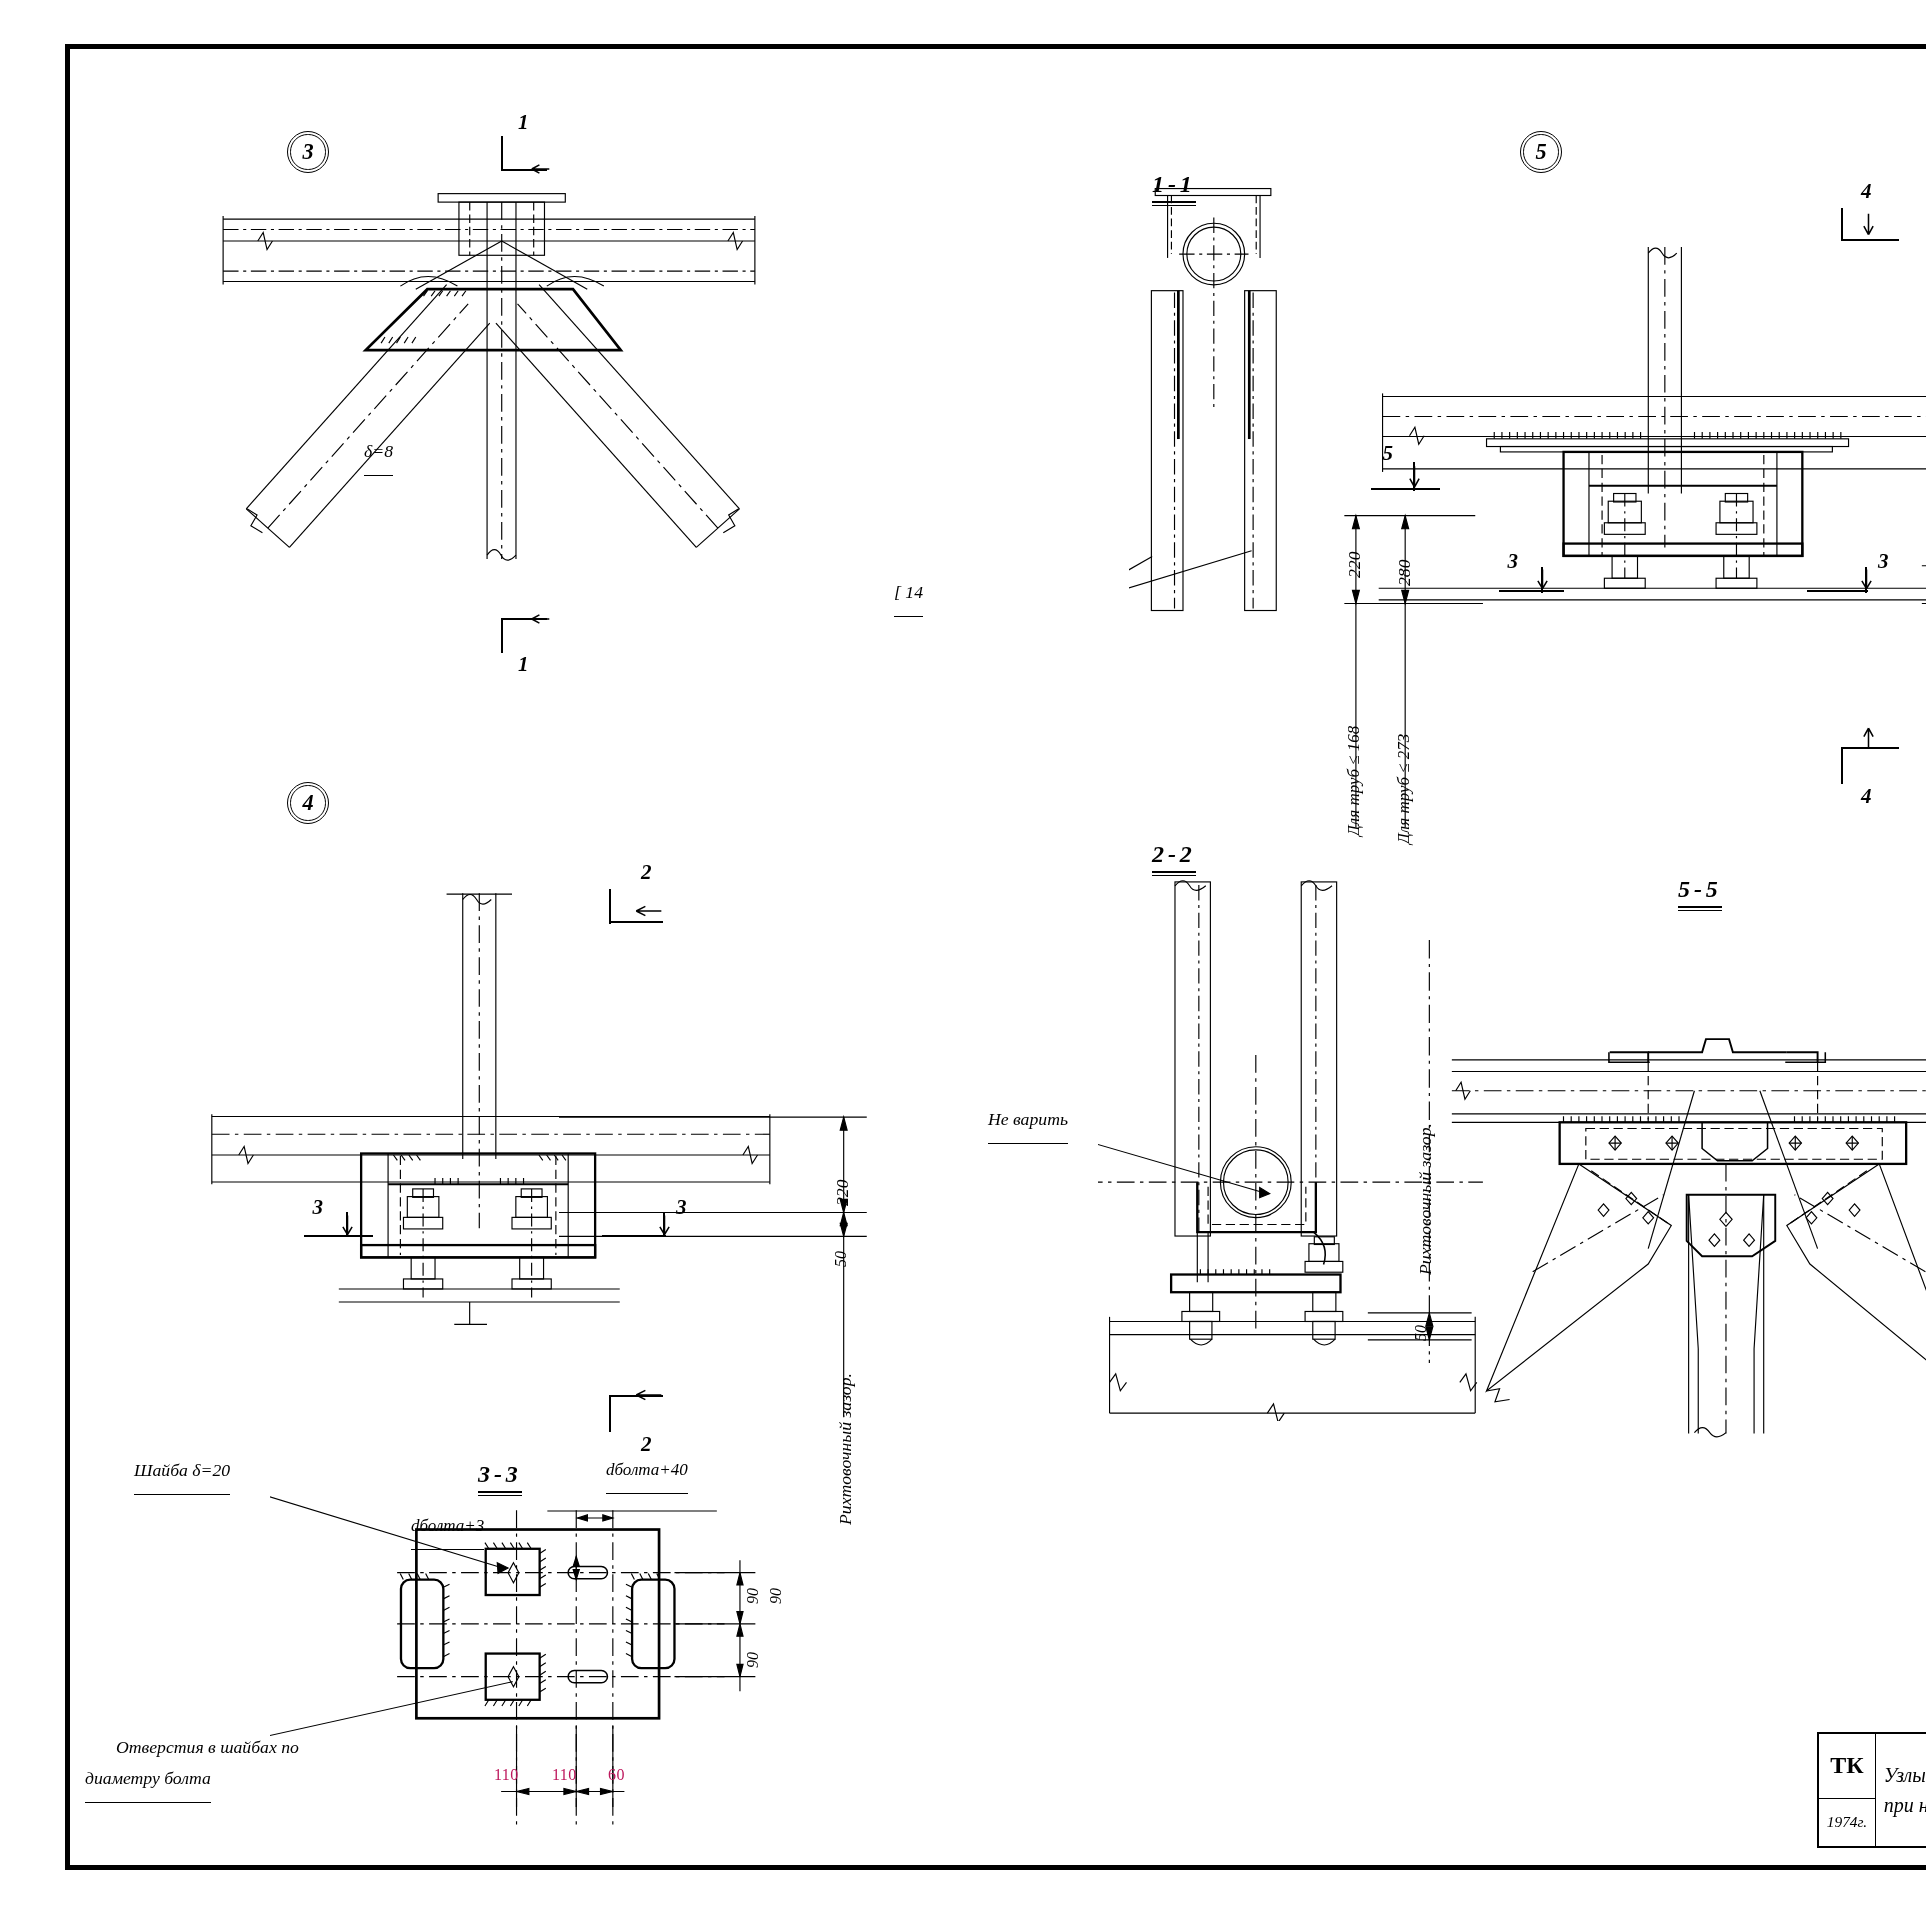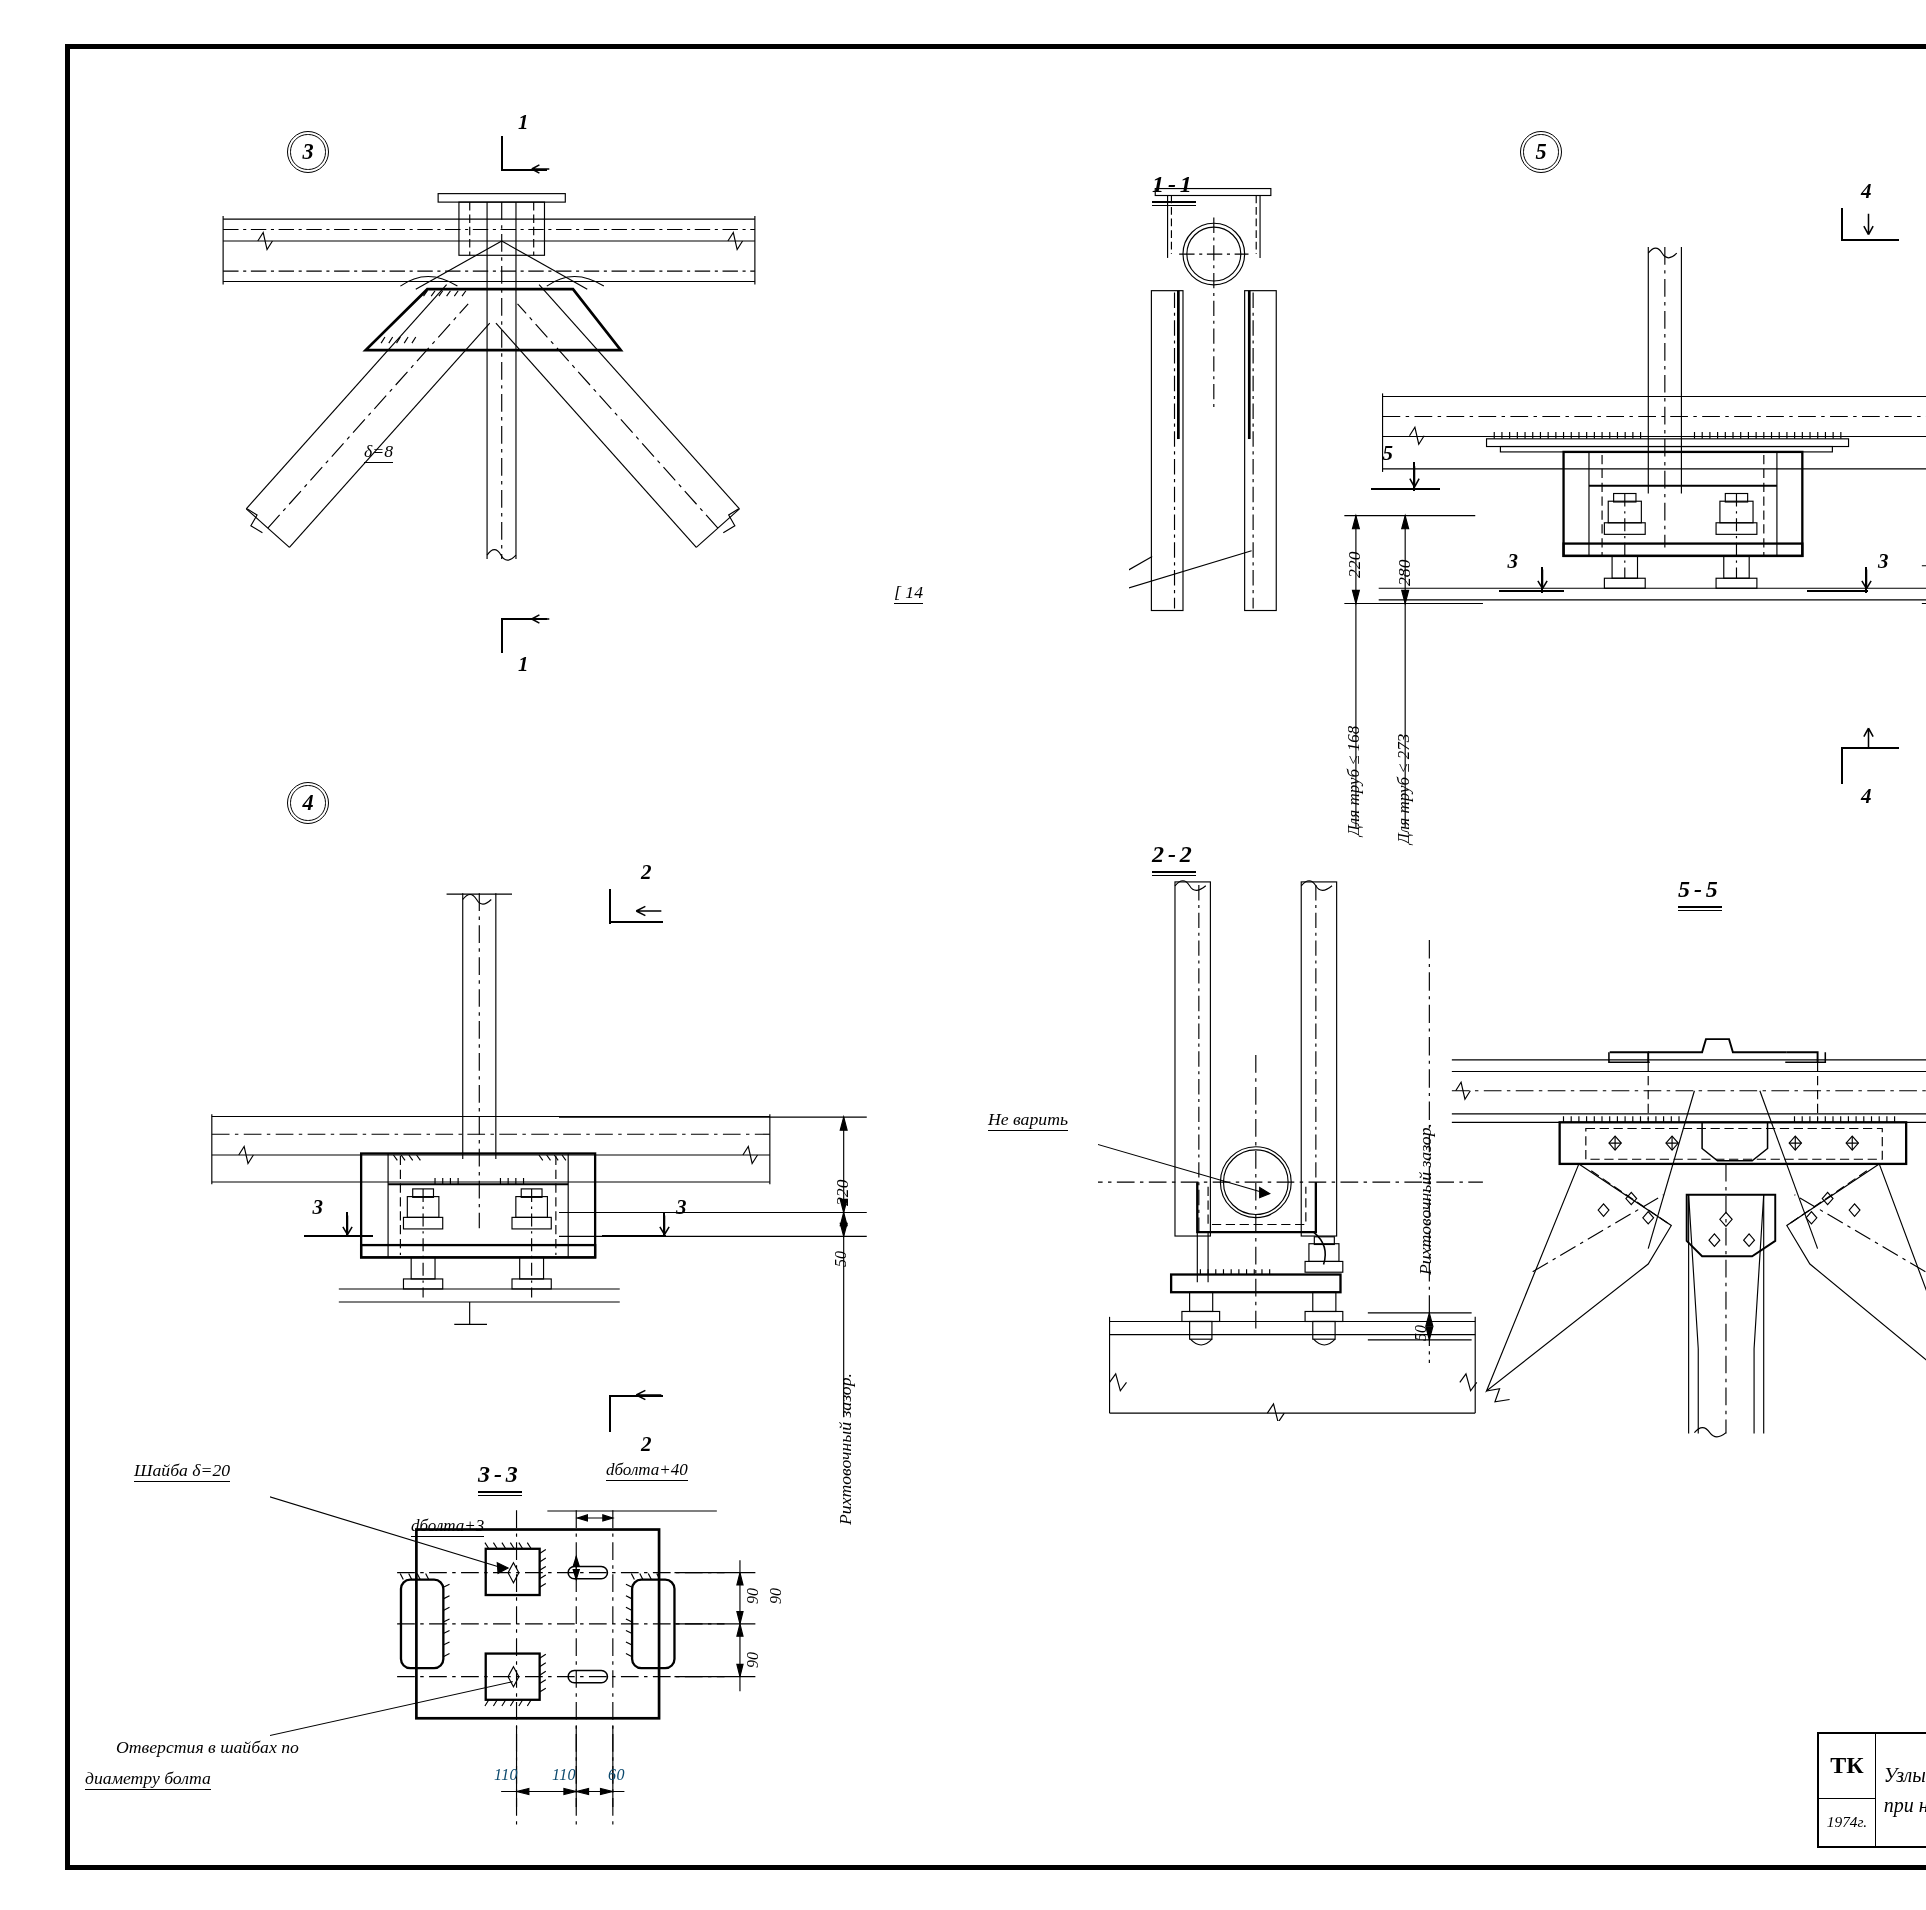--- a/index.html
+++ b/index.html
@@ -7,22 +7,22 @@
   #sheet{
     position:relative;width:2685px;height:1911px;background:#ffffff;overflow:hidden;
   }
   
   .frame-outer{
     position:absolute;left:65px;top:44px;width:2562px;height:1826px;
     border:5.4px solid #000;box-sizing:border-box;
   }
   
   .abs{position:absolute;}
-  .txt{position:absolute;font-family:"Liberation Serif",serif;font-style:italic;
-       color:#0c4a6e;white-space:nowrap;letter-spacing:0.4px;}
+  .txt{position:absolute;font-family:"Liberation Serif",serif;
+       color:#be185d;white-space:nowrap;letter-spacing:0.4px;}
   .vtxt{position:absolute;font-family:"Liberation Serif",serif;font-style:italic;
         color:#000;white-space:nowrap;transform-origin:0 0;transform:rotate(-90deg);}
   
   .vtitle{position:absolute;font-family:"Liberation Serif",serif;font-style:italic;
           font-weight:bold;font-size:24px;letter-spacing:3.9px;white-space:nowrap;margin-top:40px;}
   .vtitle::after{content:"";display:block;border-top:2.7px solid #000;
           border-bottom:1.2px solid #000;height:1.9px;margin-top:3.1px;}
   
   .bubble{position:absolute;border:1.9px solid #000;border-radius:50%;
           width:42px;height:42px;box-sizing:border-box;
@@ -32,21 +32,21 @@
   .bubble span{font-family:"Liberation Serif",serif;font-style:italic;
           font-weight:bold;font-size:22.3px;position:relative;z-index:2;}
   
   .secmark{position:absolute;}
   .secmark .bar{position:absolute;background:#000;}
   .secmark .lbl{position:absolute;font-family:"Liberation Serif",serif;
           font-style:italic;font-weight:bold;font-size:21px;}
   
   .call{position:absolute;font-family:"Liberation Serif",serif;font-style:italic;
         font-size:17.7px;white-space:nowrap;}
-  .call u{text-decoration:none;border-bottom:1.2px solid #000;padding-bottom:1px;text-align:right;}
+  .call u{text-decoration:none;border-bottom:1.2px solid #000;padding-bottom:14px;text-align:right;}
   
   #titleblock{position:absolute;left:1817px;top:1732px;width:751px;height:116px;
         border:2.7px solid #000;box-sizing:border-box;display:flex;}
   #titleblock .tk{width:57px;border-right:1.9px solid #000;box-sizing:border-box;
         display:flex;flex-direction:column;}
   #titleblock .tk .a{flex:1.35;border-bottom:1.9px solid #000;display:flex;
         align-items:center;justify-content:center;font-family:"Liberation Serif",serif;
         font-weight:bold;font-size:24px;text-align:center;}
   #titleblock .tk .b{flex:1;display:flex;align-items:center;justify-content:center;
         font-family:"Liberation Serif",serif;font-style:italic;font-size:15.4px;}

